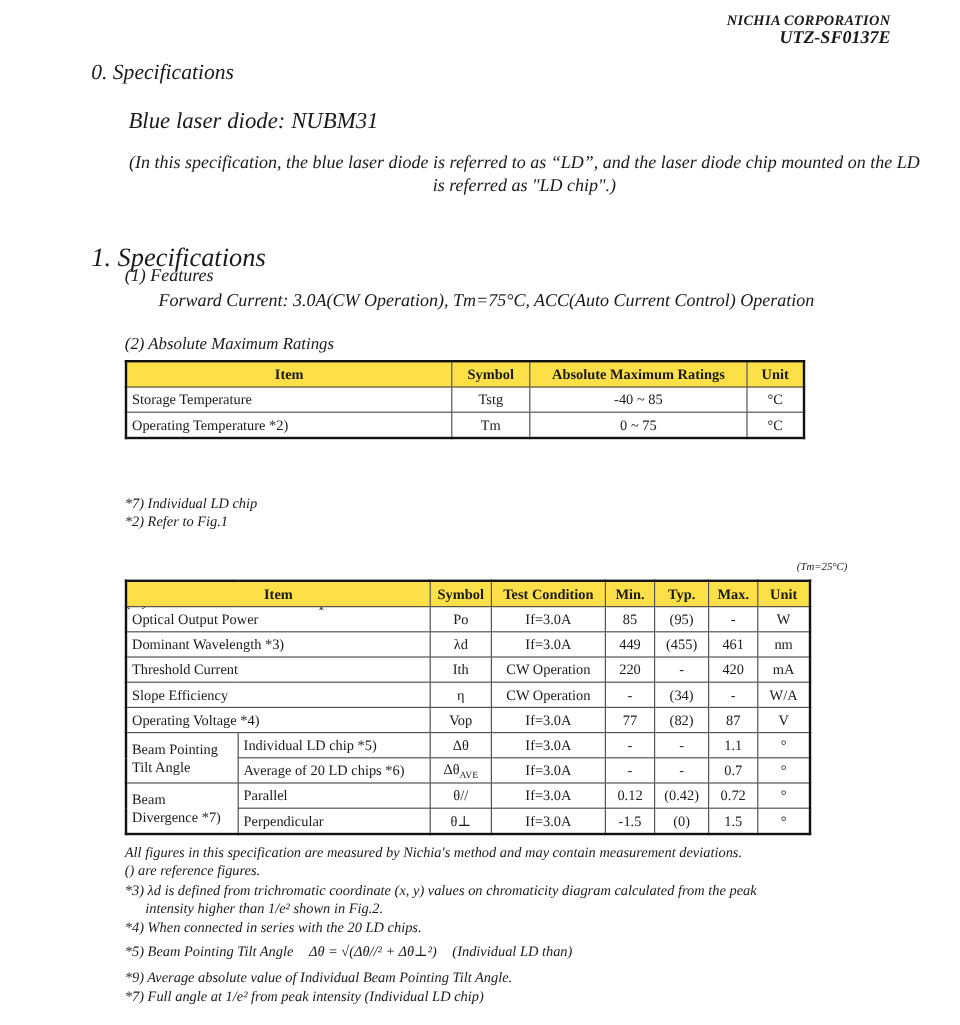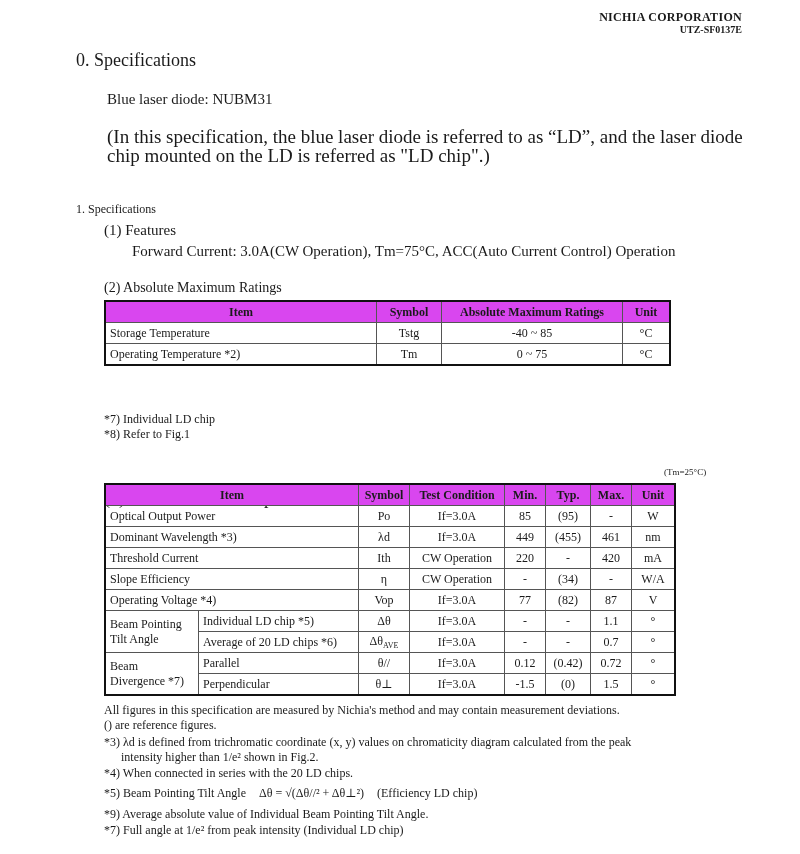--- a/index.html
+++ b/index.html
@@ -1,37 +1,37 @@
 <!DOCTYPE html>
 <html><head>
 <meta charset="utf-8">
 <style>
   html, body { margin: 0; padding: 0; background: #ffffff; }
   body {
     width: 800px; height: 854px; position: relative; overflow: hidden;
     font-family: "Liberation Serif", "DejaVu Serif", serif; color: #1a1a1a;
   }
-  .abs { position: absolute; }
+  .abs { position: absolute; font-style: italic; }
   .corp { right: 58px; top: 10px; font-size: 12px; font-weight: bold; letter-spacing: 0.3px; text-align: right; }
-  .docno { right: 58px; top: 24px; font-size: 10px; font-weight: bold; text-align: right; }
+  .docno { right: 58px; top: 24px; font-size: 15px; font-weight: bold; text-align: right; }
   .h0 { left: 76px; top: 50px; font-size: 18px; }
-  .product { left: 107px; top: 91px; font-size: 15px; }
-  .note0 { left: 107px; top: 127px; width: 660px; font-size: 19px; line-height: 19px; }
-  .h1 { left: 76px; top: 202px; font-size: 12px; }
+  .product { left: 107px; top: 91px; font-size: 19px; }
+  .note0 { left: 107px; top: 127px; width: 660px; font-size: 15px; line-height: 19px; text-align: center; }
+  .h1 { left: 76px; top: 202px; font-size: 22px; }
   .sub1 { left: 104px; top: 222px; font-size: 15px; }
   .feat { left: 132px; top: 243px; font-size: 15px; }
   .sub2 { left: 104px; top: 280px; font-size: 14px; }
   .sub3 { left: 104px; top: 488px; font-size: 18px; }
   .cond { left: 664px; top: 467px; font-size: 9px; }
 
   table { border-collapse: collapse; position: absolute; font-size: 12px; }
   table td, table th {
     border: 1px solid #555; padding: 0 4px; height: 20px; white-space: nowrap;
   }
-  table th { background: #d946ef; font-weight: bold; text-align: center; }
+  table th { background: #fde047; font-weight: bold; text-align: center; }
   table.t2 { left: 104px; top: 300px; border: 2px solid #111; }
   table.t3 { left: 104px; top: 483px; border: 2px solid #111; }
   td.c { text-align: center; }
   td.l { text-align: left; }
   sub.s { font-size: 8px; }
 
   .fn { font-size: 12px; line-height: 14px; }
   .fn2-1 { left: 104px; top: 412px; }
   .fn2-2 { left: 104px; top: 427px; }
 
@@ -78,21 +78,21 @@
   <tr>
     <td class="l">Operating Temperature *2)</td>
     <td class="c">Tm</td>
     <td class="c">0 ~ 75</td>
     <td class="c">°C</td>
   </tr>
 </tbody>
   </table>
 
 <div class="abs fn fn2-1">*7) Individual LD chip</div>
-<div class="abs fn fn2-2">*8) Refer to Fig.1</div>
+<div class="abs fn fn2-2">*2) Refer to Fig.1</div>
 
 <div class="abs sub3">(3) Initial Electrical/Optical Characteristics</div>
 <div class="abs cond">(Tm=25°C)</div>
 
 <table class="t3">
   <tbody>
       <tr>
     <th colspan="2" style="width:244px">Item</th>
     <th style="width:42px">Symbol</th>
     <th style="width:86px">Test Condition</th>
@@ -190,16 +190,16 @@
   </table>
 
 <div class="abs fn f1">All figures in this specification are measured by Nichia's method and may contain measurement deviations.</div>
 <div class="abs fn f2">() are reference figures.</div>
 <div class="abs fn f3">*3) λd is defined from trichromatic coordinate (x, y) values on chromaticity diagram calculated from the peak</div>
 <div class="abs fn f3b">intensity higher than 1/e² shown in Fig.2.</div>
 <div class="abs fn f4">*4) When connected in series with the 20 LD chips.</div>
 <div class="abs fn f5">
   <span>*5) Beam Pointing Tilt Angle</span>
   <span class="formula">Δθ = √(Δθ//² + Δθ⊥²)</span>
-  <span>(Efficiency LD chip)</span>
+  <span>(Individual LD than)</span>
 </div>
 <div class="abs fn f6">*9) Average absolute value of Individual Beam Pointing Tilt Angle.</div>
 <div class="abs fn f7">*7) Full angle at 1/e² from peak intensity (Individual LD chip)</div>
 
 </body></html>

